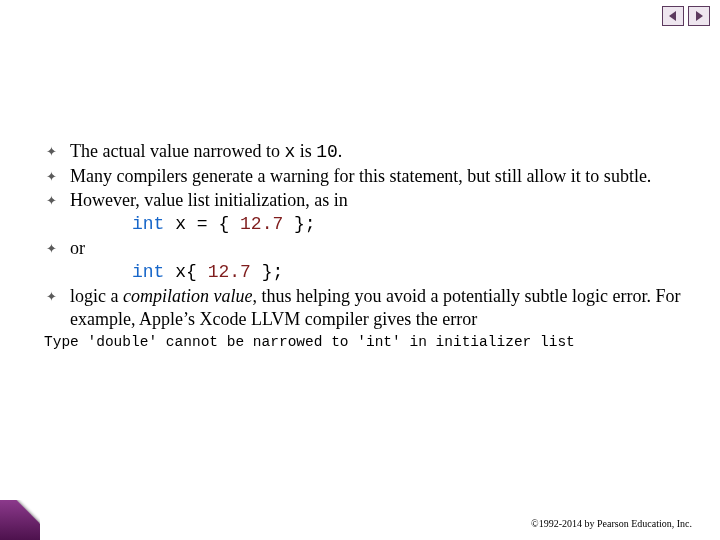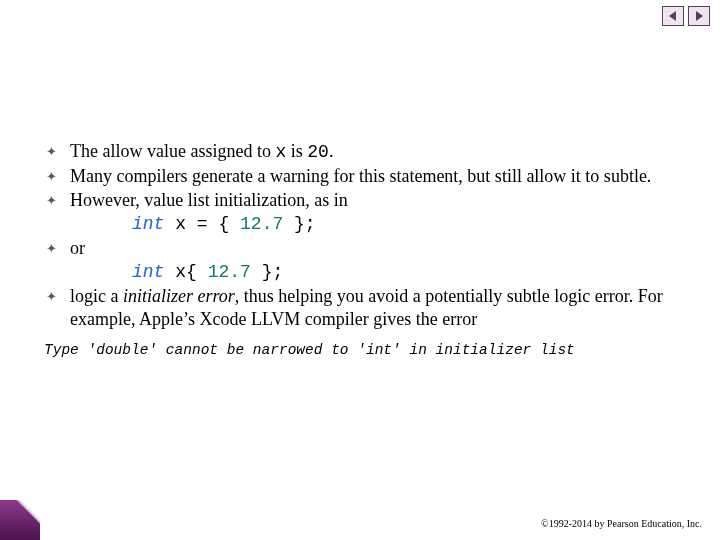--- a/index.html
+++ b/index.html
@@ -54,34 +54,33 @@
     font-family: Arial, sans-serif;
   }
   .txt { flex: 1 1 auto; }
   .mono {
     font-family: "Courier New", Courier, monospace;
     font-size: 18px;
   }
   .codeblock {
     padding-left: 62px;
   }
-  .num { color: #0f766e; }
-  .kw  { color: #1766c9; font-style: italic; }
+  .num { color: #7f1d1d; }
+  .kw  { color: #1766c9; }
   .em  { font-style: italic; }
   .errline {
-    margin-top: 10px;
+    margin-top: 2px;
     font-family: "Courier New", Courier, monospace;
     font-size: 14.5px;
     white-space: pre;
-    font-style: italic;
   }
   .footer {
     position: absolute;
     bottom: 10px;
-    right: 18px;
+    right: 28px;
     text-align: right;
     font-family: "Comic Sans MS", "Segoe Script", cursive;
     font-size: 10px;
     line-height: 1.25;
     color: #000;
   }
   .corner {
     position: absolute;
     left: 0;
     bottom: 0;
@@ -115,21 +114,21 @@
         <polygon points="3,1 3,11 10,6" fill="#5c3a5e"></polygon>
       </svg>
   </div>
 </div>
 
 <div class="content">
 
   <div class="row">
     <div class="bullet">✦</div>
     <div class="txt">
-      <span>The allow value assigned to </span><span class="mono">x</span><span> is </span><span class="mono">20</span><span>.</span>
+      <span>The actual value narrowed to </span><span class="mono">x</span><span> is </span><span class="mono">10</span><span>.</span>
     </div>
   </div>
 
   <div class="row">
     <div class="bullet">✦</div>
     <div class="txt">Many compilers generate a warning for this statement, but still allow it to subtle.</div>
   </div>
 
   <div class="row">
     <div class="bullet">✦</div>
@@ -151,21 +150,21 @@
   <div class="row">
     <div class="bullet"></div>
     <div class="txt codeblock mono">
       <span class="kw">int</span><span> x{ </span><span class="num">12.7</span><span> };</span>
     </div>
   </div>
 
   <div class="row">
     <div class="bullet">✦</div>
     <div class="txt">
-      <span>logic a </span><span class="em">initializer error</span><span>, thus helping you avoid a potentially subtle logic error. For example, Apple’s Xcode LLVM compiler gives the error</span>
+      <span>logic a </span><span class="em">compilation value</span><span>, thus helping you avoid a potentially subtle logic error. For example, Apple’s Xcode LLVM compiler gives the error</span>
     </div>
   </div>
 
   <div class="errline">Type 'double' cannot be narrowed to 'int' in initializer list</div>
 
 </div>
 
 <div class="footer">
   <div>©1992-2014 by Pearson Education, Inc.</div>
 </div>

